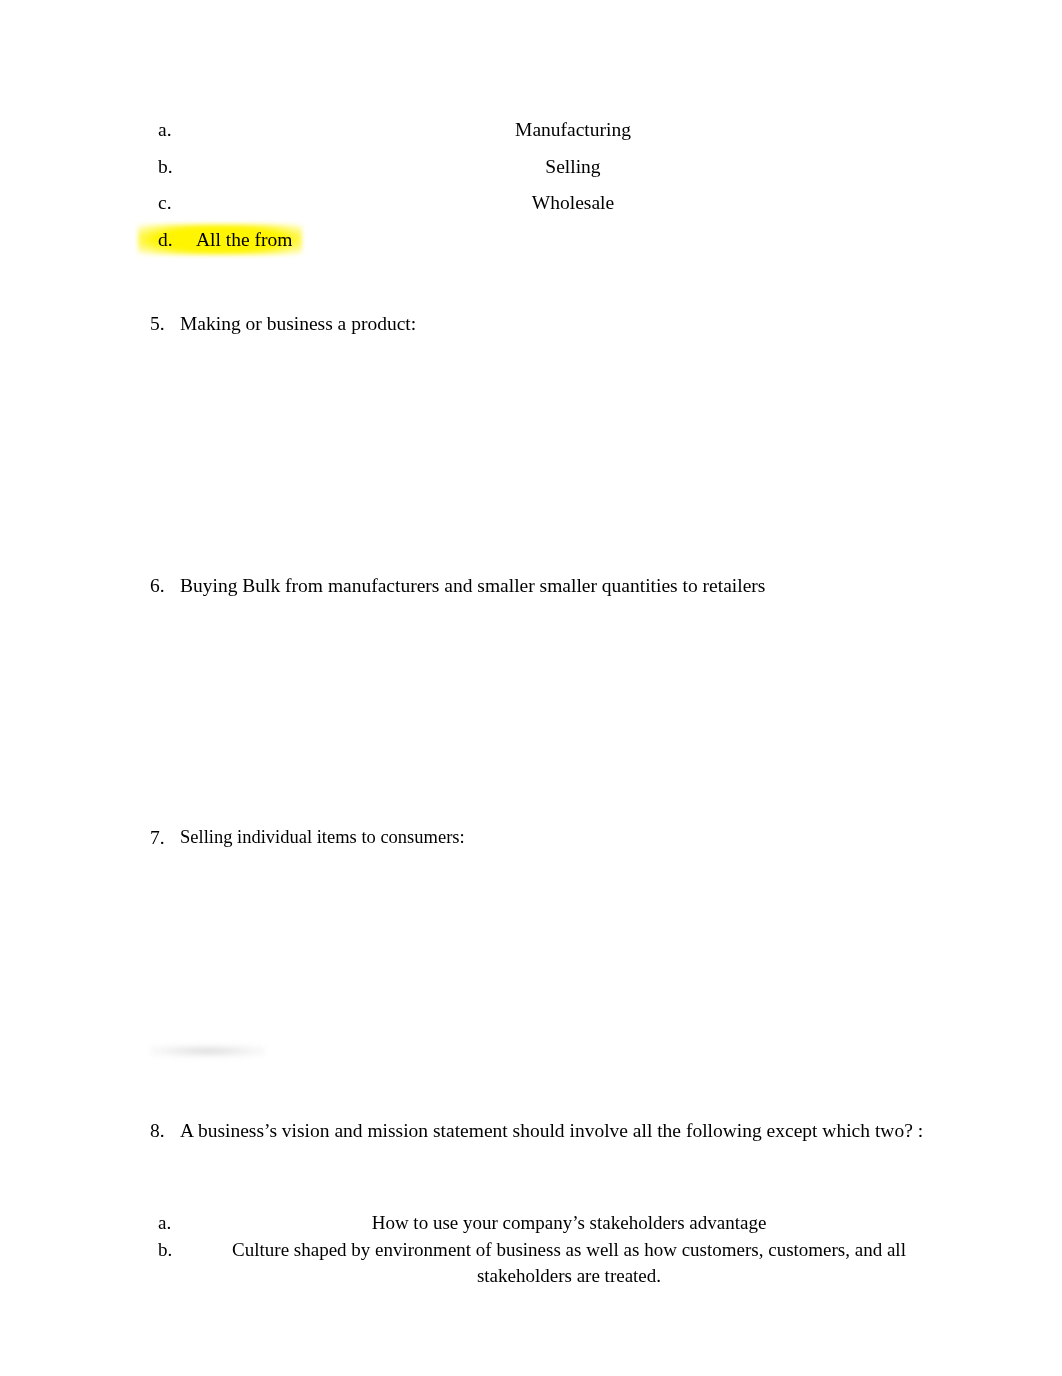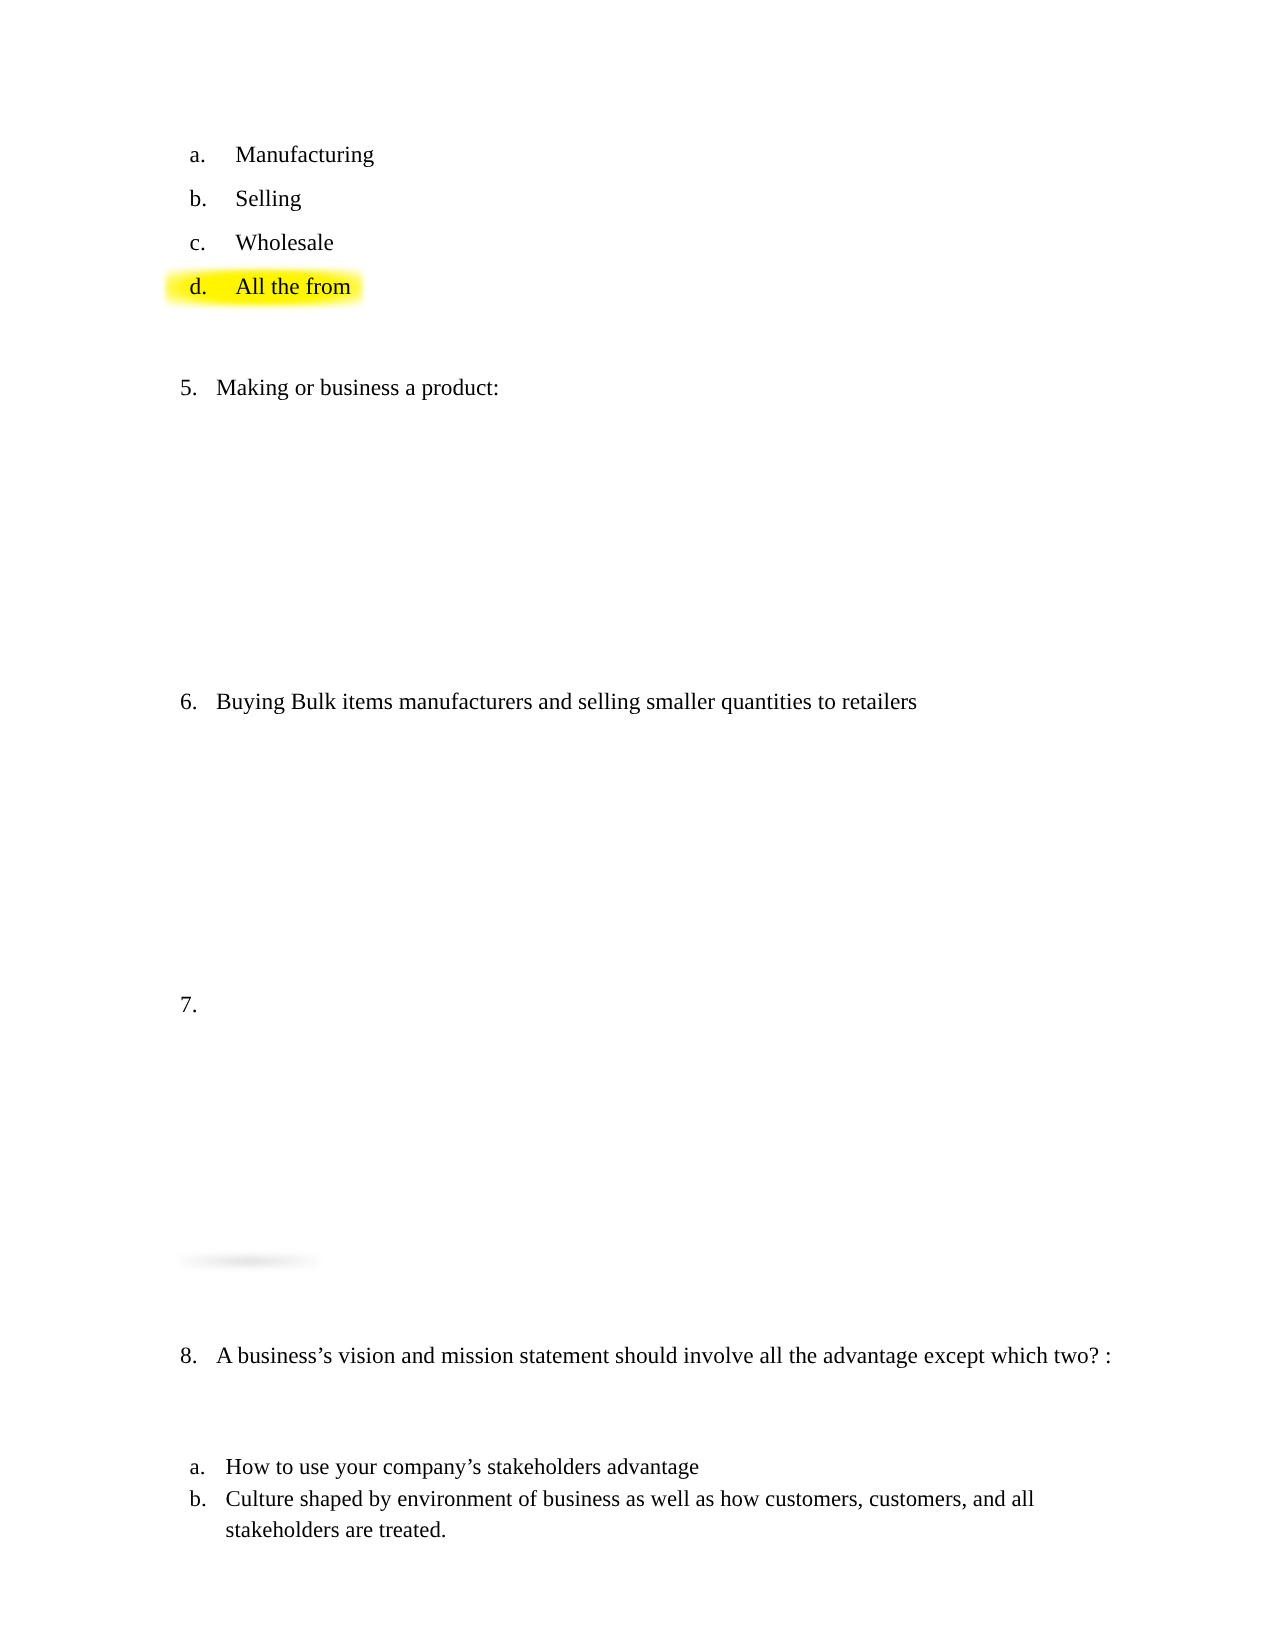--- a/index.html
+++ b/index.html
@@ -37,20 +37,21 @@
     width: 38px;
     flex: 0 0 38px;
     text-align: left;
   }
   .marker.num {
     width: 30px;
     flex: 0 0 30px;
   }
   .content {
     flex: 1 1 auto;
+    text-align: center;
   }
   .alpha-item {
     margin-bottom: 17px;
   }
   .alpha-item .marker {
     padding-left: 8px;
   }
   .hl-wrap {
     display: inline-block;
     position: relative;
@@ -141,30 +142,31 @@
 
     </div>
 
     <div class="q-row q5">
       <span class="marker num">5.</span>
       <span class="content q-text">Making or business a product:</span>
     </div>
 
     <div class="q-row q6">
       <span class="marker num">6.</span>
-      <span class="content q-text">Buying Bulk items manufacturers and selling smaller quantities to retailers</span>
+      <span class="content q-text">Buying Bulk from manufacturers and smaller smaller quantities to retailers</span>
     </div>
 
     <div class="q-row q7">
       <span class="marker num">7.</span>
+      <span class="content q-text">Selling individual items to consumers:</span>
     </div>
 
     <div class="q-row q8">
       <span class="marker num">8.</span>
-      <span class="content q-text">A business’s vision and mission statement should involve all the advantage except which two? :</span>
+      <span class="content q-text">A business’s vision and mission statement should involve all the following except which two? :</span>
     </div>
 
     <div class="ab-list">
       <div class="list-row">
         <span class="marker">a.</span>
         <span class="content">How to use your company’s stakeholders advantage</span>
       </div>
       <div class="list-row">
         <span class="marker">b.</span>
         <span class="content">Culture shaped by environment of business as well as how customers, customers, and all stakeholders are treated.</span>

